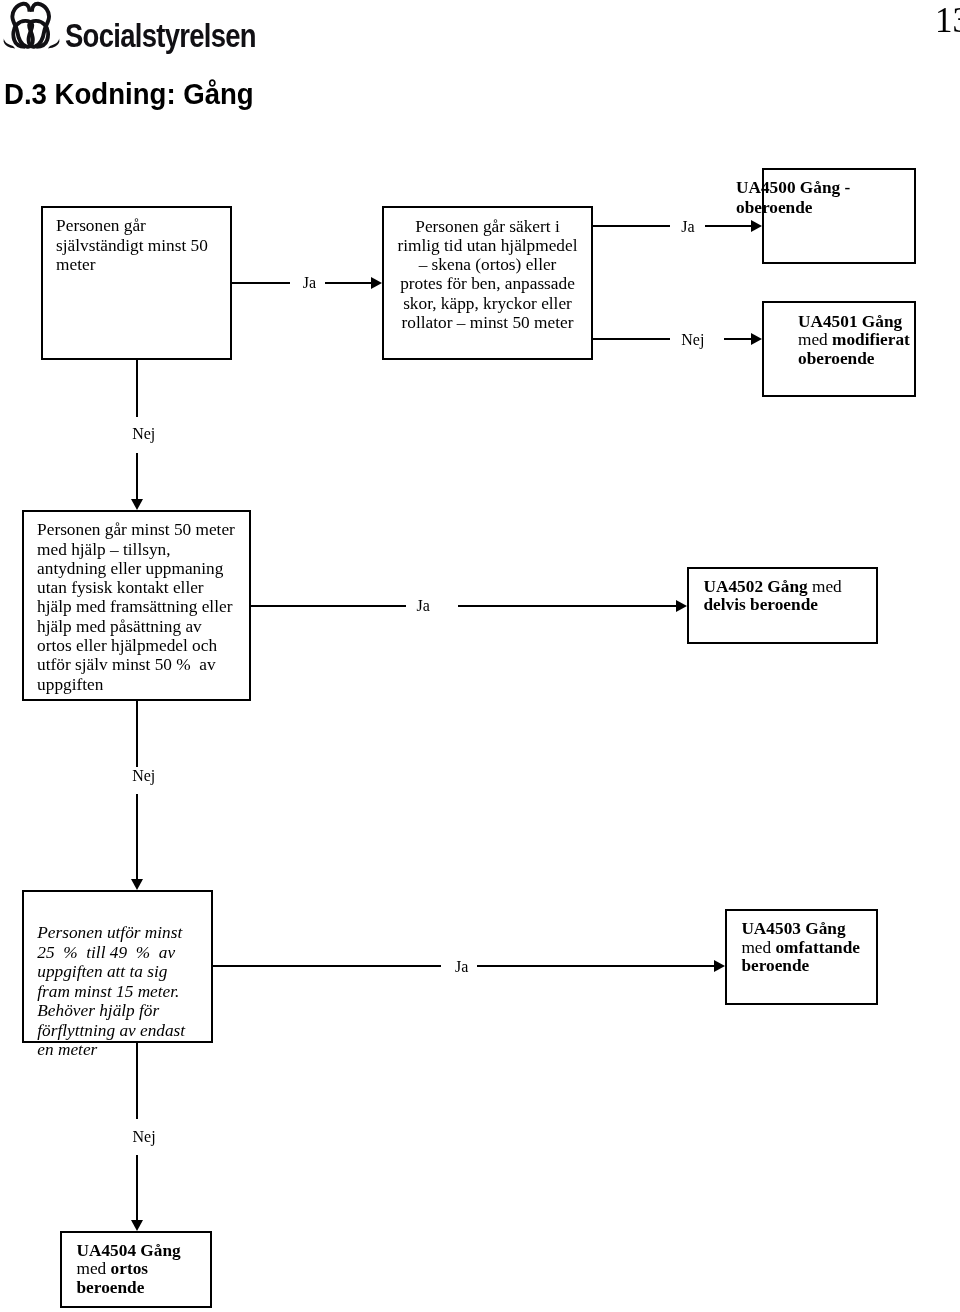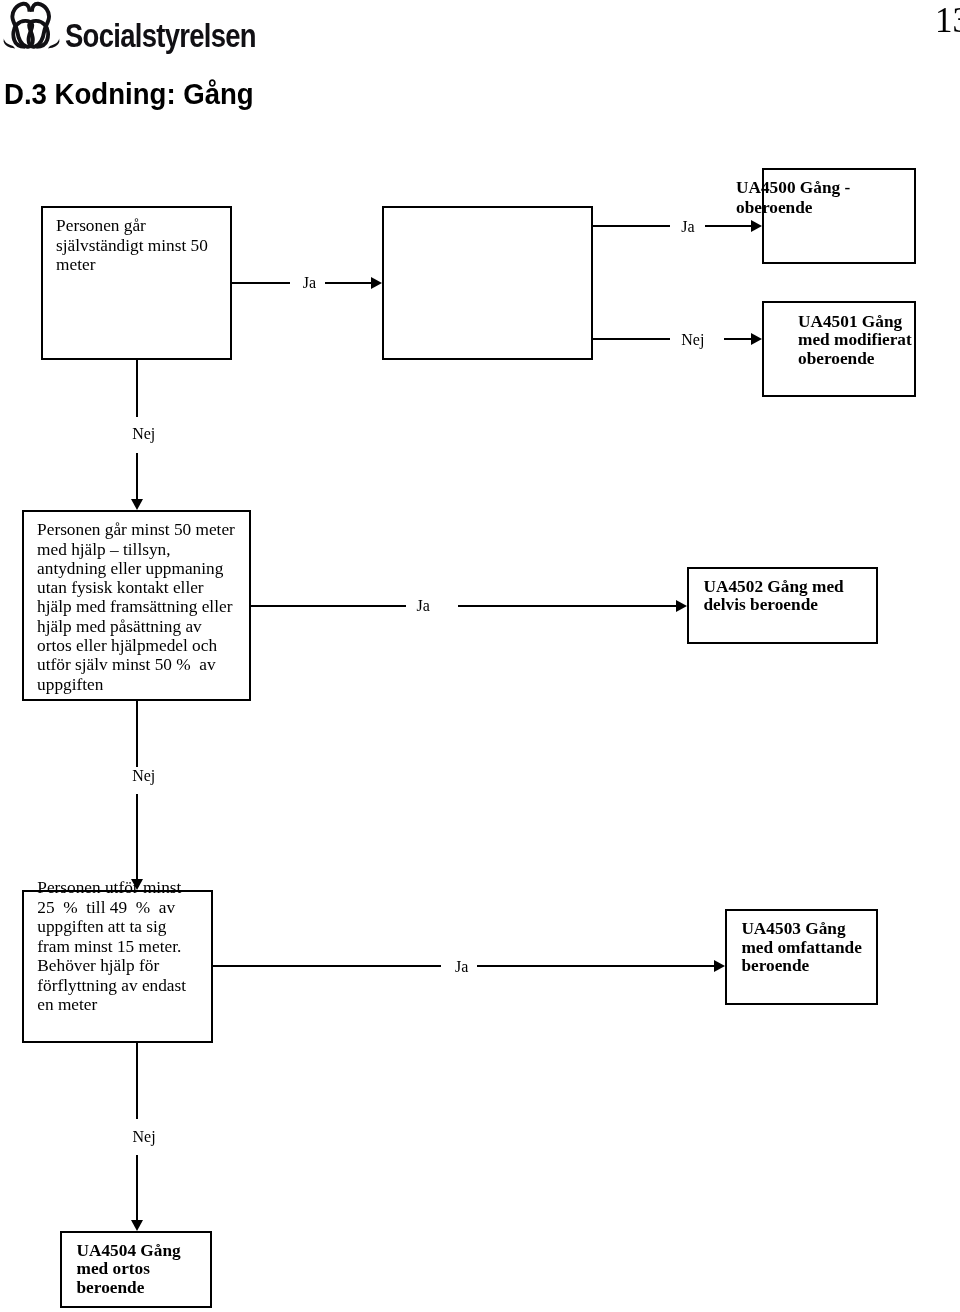--- a/index.html
+++ b/index.html
@@ -35,27 +35,27 @@
   #b-o0{left:762px;top:168px;  width:154px; height:96px;}
   #b-o1{left:762px;top:301px;  width:154px; height:96px;}
   #b-o2{left:687px;top:567px;  width:191px; height:77px;}
   #b-o3{left:725px;top:909px;  width:153px; height:96px;}
   #b-o4{left:60px; top:1231px; width:152px; height:77px;}
 
   
   #t-q1{left:56.1px; top:215.9px; width:180px;}
   #t-q2{left:382px;  top:216.5px; width:211px; text-align:center; line-height:19.25px;}
   #t-q3{left:37.1px; top:520.3px; width:215px; line-height:19.3px;}
-  #t-q4{left:37.3px; top:878px; width:180px; line-height:19.5px;}
+  #t-q4{left:37.3px; top:923px; width:180px; line-height:19.5px;font-style:italic;}
   #t-o0{left:736px;top:178.0px; width:140px; font-weight:bold; line-height:20.4px;}
   #t-o1{left:798px;top:312.7px; width:140px; font-weight:bold; line-height:18.7px;}
   #t-o2{left:703.5px;top:577.5px; width:175px; font-weight:bold; line-height:18.8px;}
   #t-o3{left:741.4px;top:919.8px; width:135px; font-weight:bold; line-height:18.85px;}
   #t-o4{left:76.5px; top:1241.5px;width:135px; font-weight:bold; line-height:18.8px;}
-  .nb{font-weight:bold;}
+  .nb{font-weight:normal;}
 </style>
 </head>
 <body>
 
 <div class="page">
 
   <div class="logo-mark">
     <svg aria-hidden="true" width="57" height="48" viewBox="0 0 57 48" xmlns="http://www.w3.org/2000/svg">
       <g fill="none" stroke="#111014" stroke-width="3.9" stroke-linecap="butt" stroke-linejoin="round">
         <path d="M 26.5 10.8 C 26.6 5.0 23.6 2.4 20.2 2.8 C 13.6 3.6 7.8 11.0 9.8 18.6
@@ -76,20 +76,21 @@
     </svg>
   </div>
   <div class="logo-text">Socialstyrelsen</div>
   <div class="pageno">13</div>
   <div class="heading">D.3 Kodning: Gång</div>
 
   <div class="box" id="b-q1"></div>
   <div class="boxtext" id="t-q1"><div class="ln">Personen går</div><div class="ln">självständigt minst 50</div><div class="ln">meter</div></div>
 
   <div class="box" id="b-q2"></div>
+  <div class="boxtext" id="t-q2"><div class="ln">Personen går säkert i</div><div class="ln">rimlig tid utan hjälpmedel</div><div class="ln">– skena (ortos) eller</div><div class="ln">protes för ben, anpassade</div><div class="ln">skor, käpp, kryckor eller</div><div class="ln">rollator – minst 50 meter</div></div>
 
   <div class="box" id="b-q3"></div>
   <div class="boxtext" id="t-q3"><div class="ln">Personen går minst 50 meter</div><div class="ln">med hjälp – tillsyn,</div><div class="ln">antydning eller uppmaning</div><div class="ln">utan fysisk kontakt eller</div><div class="ln">hjälp med framsättning eller</div><div class="ln">hjälp med påsättning av</div><div class="ln">ortos eller hjälpmedel och</div><div class="ln">utför själv minst 50 %  av</div><div class="ln">uppgiften</div></div>
 
   <div class="box" id="b-q4"></div>
   <div class="boxtext" id="t-q4"><div class="ln">Personen utför minst</div><div class="ln">25  %  till 49  %  av</div><div class="ln">uppgiften att ta sig</div><div class="ln">fram minst 15 meter.</div><div class="ln">Behöver hjälp för</div><div class="ln">förflyttning av endast</div><div class="ln">en meter</div></div>
 
   <div class="box" id="b-o0"></div>
   <div class="boxtext" id="t-o0"><div class="ln"><span>UA4500 Gång -</span></div><div class="ln"><span>oberoende</span></div></div>
 

